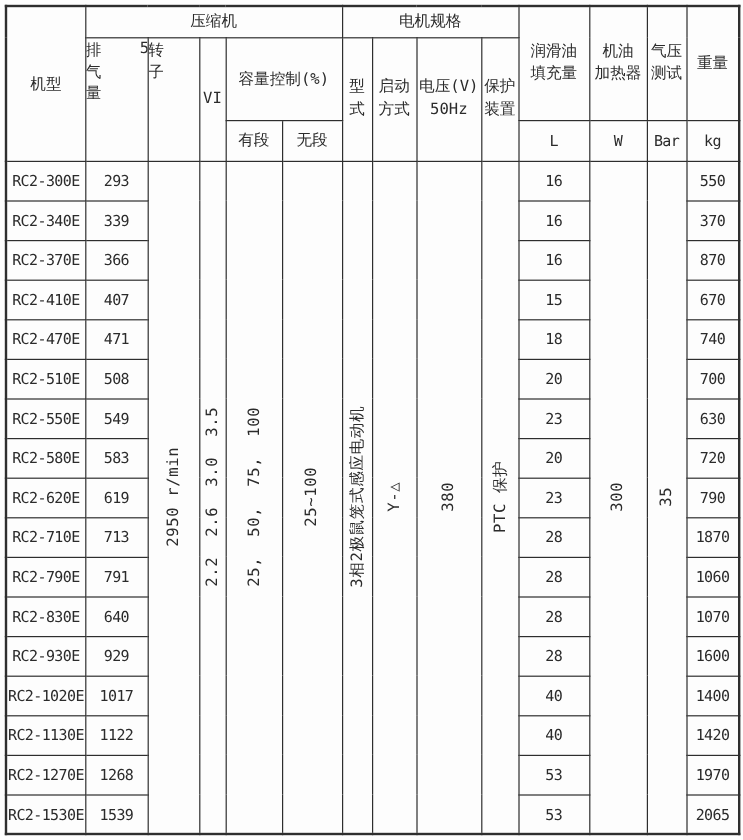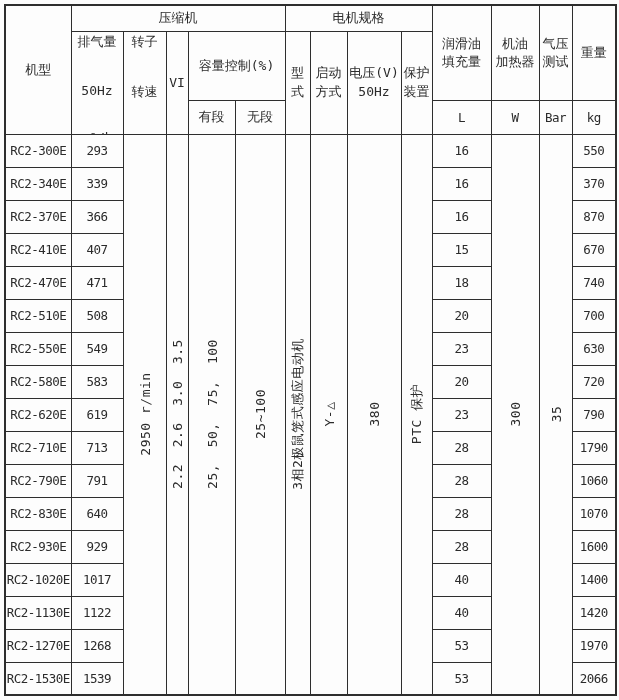--- a/index.html
+++ b/index.html
@@ -25,21 +25,21 @@
     font-size: 13px;
     overflow: hidden;
   }
   tr.r1 { height: 26px; }
   tr.r2 { height: 69px; }
   tr.r3 { height: 34px; }
   tbody tr { height: 33px; }
   .lat { font-size: 12.5px; letter-spacing: -0.5px; }
   .stack2 div { line-height: 1.4; text-align: center; }
   .flex3 {
-    display: flex; flex-direction: column;
+    display: flex; flex-direction: row;
     justify-content: space-evenly;
     height: 100px;
     gap: 32px;
   }
   td.vcell { position: relative; }
   .vtext {
     position: absolute; left: 50%; top: 50%;
     transform: translate(-50%, -50%) rotate(-90deg);
     white-space: pre;
     font-size: 13px;
@@ -211,21 +211,21 @@
     <tr>
       <td class="lat">RC2-620E</td>
       <td class="lat">619</td>
       <td class="lat">23</td>
       <td class="lat">790</td>
     </tr>
     <tr>
       <td class="lat">RC2-710E</td>
       <td class="lat">713</td>
       <td class="lat">28</td>
-      <td class="lat">1790</td>
+      <td class="lat">1870</td>
     </tr>
     <tr>
       <td class="lat">RC2-790E</td>
       <td class="lat">791</td>
       <td class="lat">28</td>
       <td class="lat">1060</td>
     </tr>
     <tr>
       <td class="lat">RC2-830E</td>
       <td class="lat">640</td>
@@ -253,17 +253,17 @@
     <tr>
       <td class="lat">RC2-1270E</td>
       <td class="lat">1268</td>
       <td class="lat">53</td>
       <td class="lat">1970</td>
     </tr>
     <tr>
       <td class="lat">RC2-1530E</td>
       <td class="lat">1539</td>
       <td class="lat">53</td>
-      <td class="lat">2066</td>
+      <td class="lat">2065</td>
     </tr>
   </tbody>
 </table>
 </div>
 
 </body></html>

